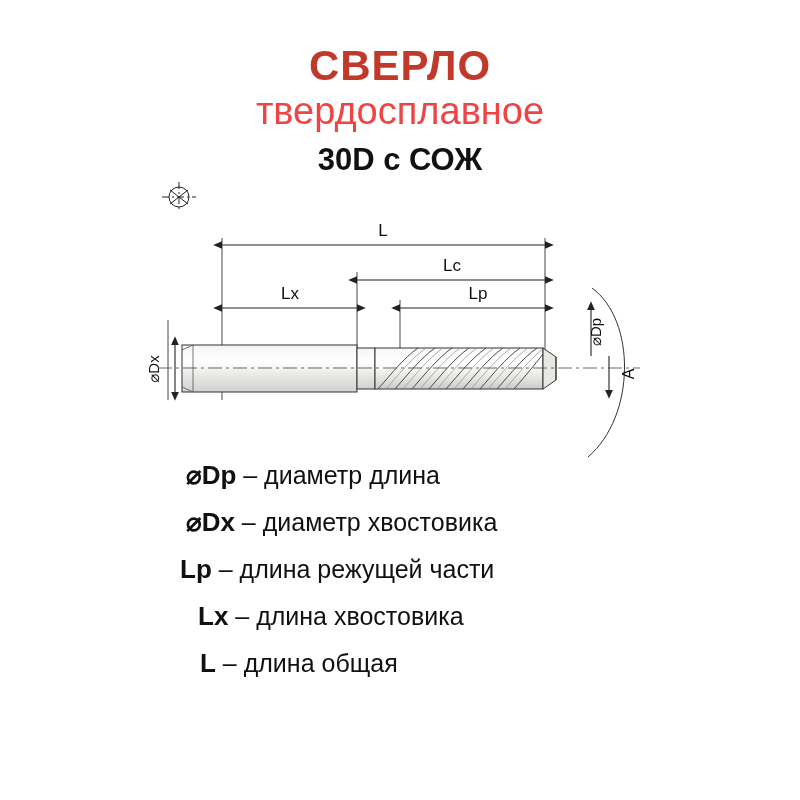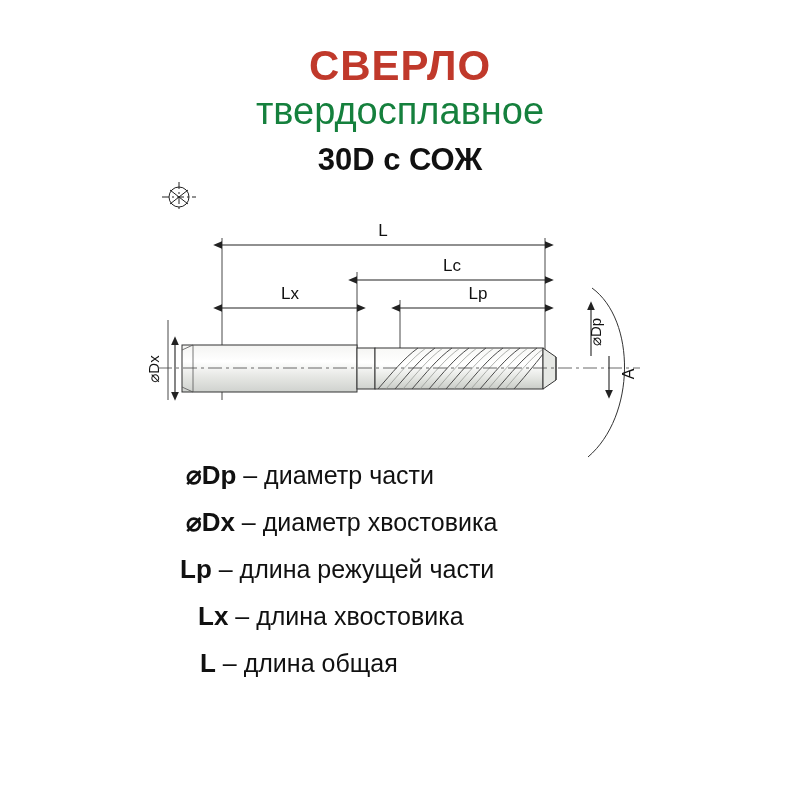--- a/index.html
+++ b/index.html
@@ -27,21 +27,21 @@
   .title-main {
     font-size: 42px;
     font-weight: bold;
     letter-spacing: 1px;
     color: #c0392b;
     line-height: 1.05;
   }
   .title-sub1 {
     font-size: 38px;
     font-weight: normal;
-    color: #15803d;
+    color: #ef4444;
     line-height: 1.15;
     margin-top: 2px;
   }
   .title-sub2 {
     font-size: 31px;
     font-weight: bold;
     color: #111111;
     line-height: 1.15;
     margin-top: 8px;
   }
@@ -208,21 +208,21 @@
     </g>
     <g>
       <line x1="609" y1="230" x2="609" y2="196" stroke="#222" stroke-width="1.1" marker-end="url(#arrR)" transform="rotate(180 609 213)"></line>
       <text x="634" y="214" font-family="Liberation Sans, sans-serif" font-size="16" text-anchor="middle" fill="#111" transform="rotate(-90 634 214)">A</text>
     </g>
   </svg>
 </div>
 
 <div class="legend">
   <div class="legend-row indent0">
-    <span class="legend-key">⌀Dp</span><span class="legend-dash"> – </span><span class="legend-text">диаметр части</span>
+    <span class="legend-key">⌀Dp</span><span class="legend-dash"> – </span><span class="legend-text">диаметр длина</span>
   </div>
   <div class="legend-row indent1">
     <span class="legend-key">⌀Dx</span><span class="legend-dash"> – </span><span class="legend-text">диаметр хвостовика</span>
   </div>
   <div class="legend-row indent2">
     <span class="legend-key">Lp</span><span class="legend-dash"> – </span><span class="legend-text">длина режущей части</span>
   </div>
   <div class="legend-row indent4">
     <span class="legend-key">Lx</span><span class="legend-dash"> – </span><span class="legend-text">длина хвостовика</span>
   </div>

